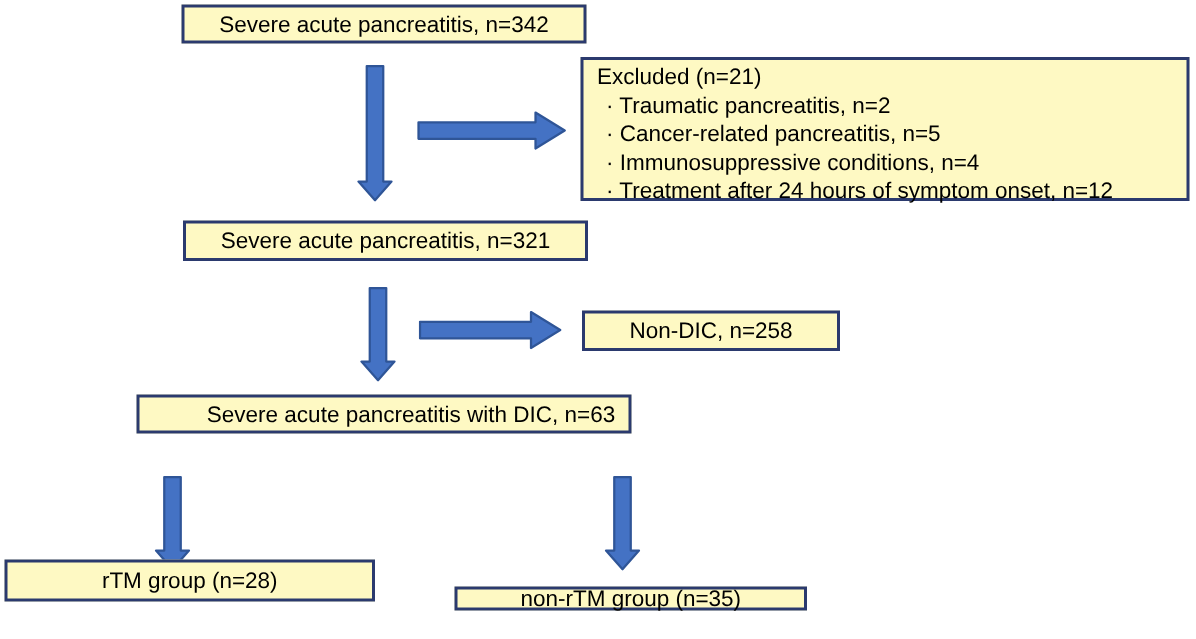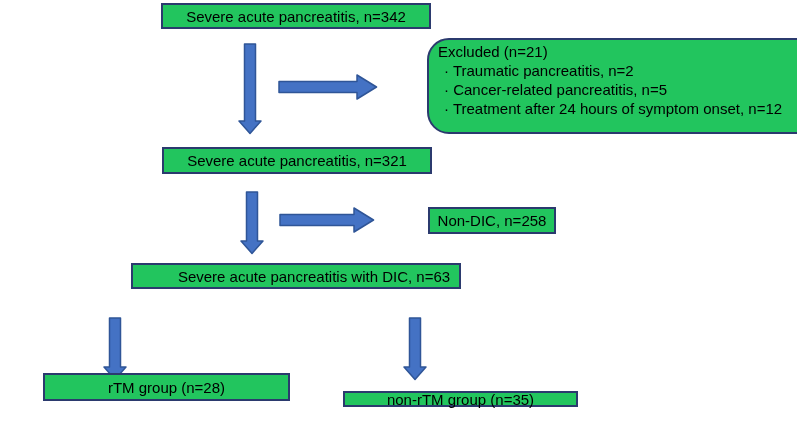--- a/index.html
+++ b/index.html
@@ -15,29 +15,28 @@
     position: relative;
     width: 797px;
     height: 426px;
     background: var(--bg);
     font-family: "Liberation Sans", sans-serif;
     color: var(--text-color);
     overflow: hidden;
   }
   .box {
     position: absolute;
-    background: #22c55e;
+    background: #fef9c3;
     border: 2px solid var(--box-border);
     display: flex;
     align-items: center;
     justify-content: center;
     font-size: 15px;
     line-height: 1;
     white-space: nowrap;
-    margin-left: 40px;
   }
   .box.left-align {
     justify-content: flex-start;
     align-items: flex-start;
     flex-direction: column;
     padding: 2px 6px 2px 9px;
     line-height: 19px;
     white-space: normal;
   }
   .excluded-item { padding-left: 6px; }
@@ -49,24 +48,25 @@
     stroke-linejoin: round;
   }
 </style>
 </head>
 <body>
 
 <div class="canvas">
 
   <div class="box" style="left:121px; top:3px; width:270px; height:26px;">Severe acute pancreatitis, n=342</div>
 
-  <div class="box left-align" style="left:387px; top:38px; width:406px; height:96px;border-radius:22px;">
+  <div class="box left-align" style="left:387px; top:38px; width:406px; height:96px;">
     <div>Excluded (n=21)</div>
     <div class="excluded-item">· Traumatic pancreatitis, n=2</div>
     <div class="excluded-item">· Cancer-related pancreatitis, n=5</div>
+    <div class="excluded-item">· Immunosuppressive conditions, n=4</div>
     <div class="excluded-item">· Treatment after 24 hours of symptom onset, n=12</div>
   </div>
 
   <svg class="arrow" style="left:238px; top:43px;" width="24" height="92" viewBox="0 0 24 92">
     <polygon points="6.5,1 17.5,1 17.5,78 23,78 12,90.5 1,78 6.5,78"></polygon>
   </svg>
 
   <svg class="arrow" style="left:278px; top:74px;" width="100" height="26" viewBox="0 0 100 26">
     <polygon points="1,7.5 79,7.5 79,1 98.5,13 79,25 79,18.5 1,18.5"></polygon>
   </svg>
@@ -74,21 +74,21 @@
   <div class="box" style="left:122px; top:147px; width:270px; height:27px;">Severe acute pancreatitis, n=321</div>
 
   <svg class="arrow" style="left:240px; top:191px;" width="24" height="64" viewBox="0 0 24 64">
     <polygon points="6.5,1 17.5,1 17.5,50 23,50 12,62.5 1,50 6.5,50"></polygon>
   </svg>
 
   <svg class="arrow" style="left:279px; top:207px;" width="96" height="26" viewBox="0 0 96 26">
     <polygon points="1,7.5 75,7.5 75,1 94.5,13 75,25 75,18.5 1,18.5"></polygon>
   </svg>
 
-  <div class="box" style="left:388px; top:207px; width:128px; height:27px;">Non-DIC, n=258</div>
+  <div class="box" style="left:388px; top:207px; width:172px; height:27px;">Non-DIC, n=258</div>
 
   <div class="box" style="left:91px; top:263px; width:330px; height:26px;padding-left:36px;">Severe acute pancreatitis with DIC, n=63</div>
 
   <svg class="arrow" style="left:103px; top:317px;" width="24" height="64" viewBox="0 0 24 64">
     <polygon points="6.5,1 17.5,1 17.5,50 23,50 12,62.5 1,50 6.5,50"></polygon>
   </svg>
 
   <svg class="arrow" style="left:403px; top:317px;" width="24" height="64" viewBox="0 0 24 64">
     <polygon points="6.5,1 17.5,1 17.5,50 23,50 12,62.5 1,50 6.5,50"></polygon>
   </svg>

